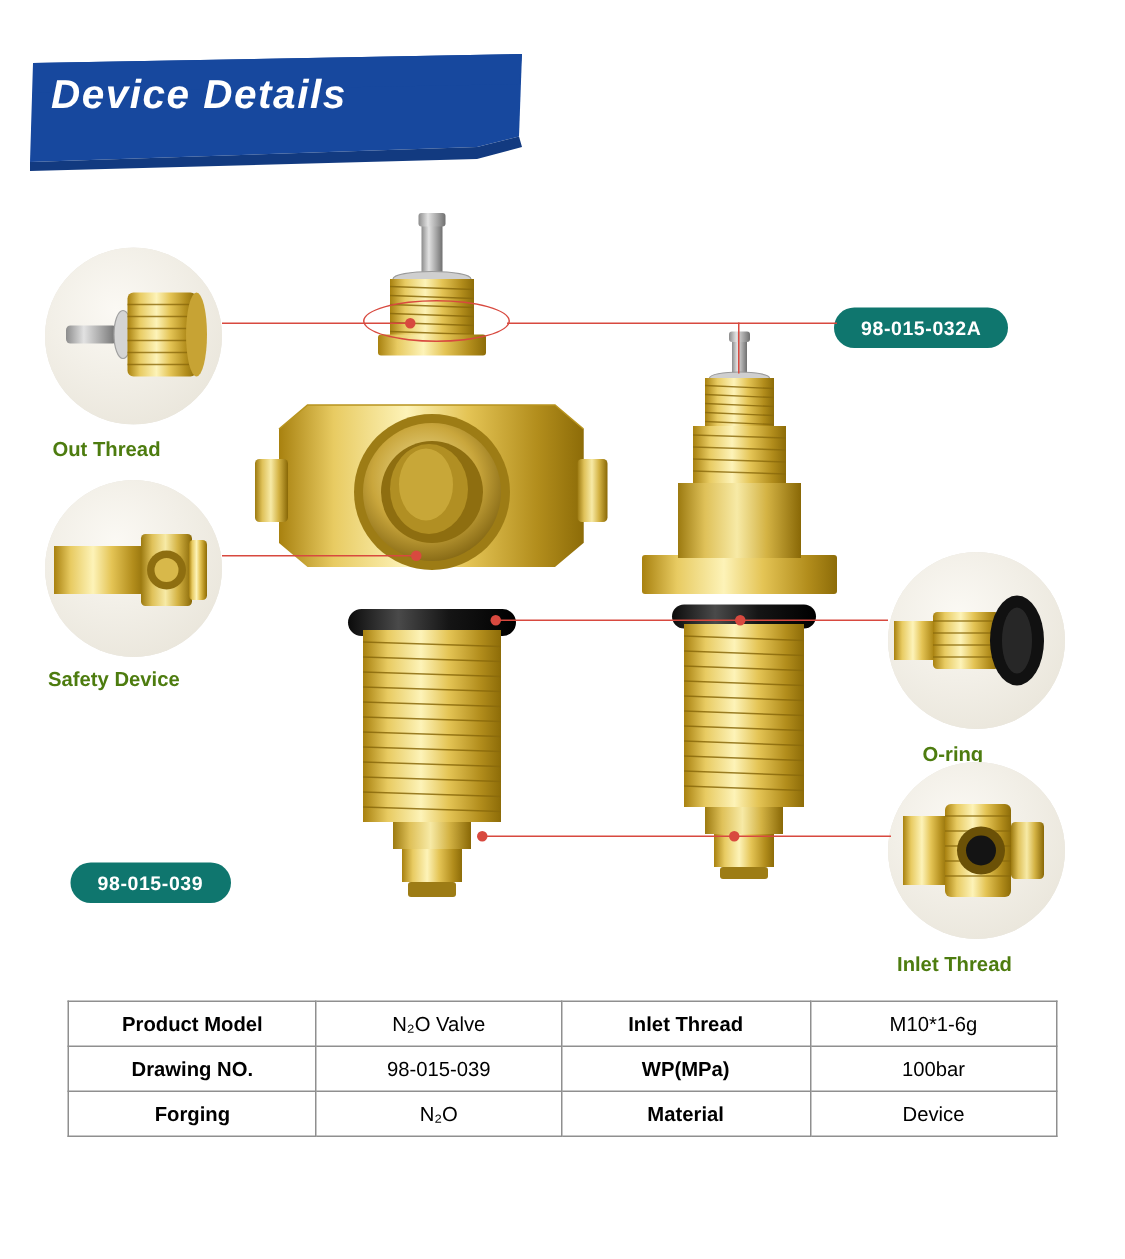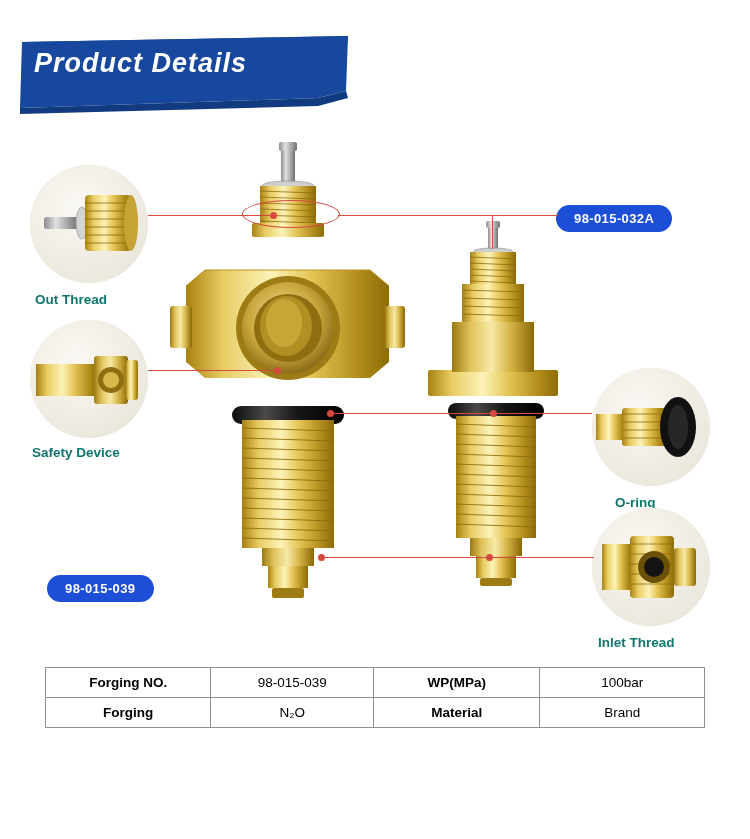--- a/index.html
+++ b/index.html
@@ -49,29 +49,29 @@
   .callout {
     position: absolute;
     border-radius: 50%;
     overflow: hidden;
     background: #f2efe8;
     box-shadow: inset 0 0 18px rgba(0,0,0,0.08);
   }
   .callout-label {
     position: absolute;
     font-size: 13.5px;
-    color: #0f766e;
+    color: #4d7c0f;
     font-weight: bold;
     white-space: nowrap;
   }
 
   
   .badge {
     position: absolute;
-    background: #1d4ed8;
+    background: #0f766e;
     color: #fff;
     border-radius: 14px;
     font-size: 13px;
     font-weight: bold;
     letter-spacing: 0.4px;
     padding: 6px 18px;
     white-space: nowrap;
     text-align: center;
   }
 
@@ -126,21 +126,21 @@
 </head>
 <body>
 
 <div class="banner-wrap">
   <svg class="banner-svg" width="420" height="78" viewBox="0 0 420 78">
     <path d="M4,6 L330,0 L328,55 L300,62 L2,72 Z" fill="#17489e"></path>
     <path d="M4,6 L330,0 L328,20 L4,26 Z" fill="#17489e"></path>
     <path d="M2,72 L300,62 L328,55 L330,62 L300,70 L2,78 Z" fill="#123a80"></path>
   </svg>
 </div>
-<div class="banner-title">Product Details</div>
+<div class="banner-title">Device Details</div>
 
 <div class="illustration">
 
   
   <svg width="750" height="530" viewBox="0 0 750 530">
     <defs>
       <linearGradient id="brassH" x1="0" y1="0" x2="1" y2="0">
         <stop offset="0%" stop-color="#a8810f"></stop>
         <stop offset="18%" stop-color="#e8cb62"></stop>
         <stop offset="42%" stop-color="#fdf3b8"></stop>
@@ -381,25 +381,31 @@
   <div class="dot" style="left:318px; top:434px;"></div>
   <div class="dot" style="left:486px; top:434px;"></div>
 
   
   <div class="leader" style="left:190px; top:437px; width:0px;"></div>
 </div>
 
 <table class="spec-table">
   <tbody>
     <tr>
-      <td class="key">Forging NO.</td>
+      <td class="key">Product Model</td>
+      <td class="val">N₂O Valve</td>
+      <td class="key">Inlet Thread</td>
+      <td class="val">M10*1-6g</td>
+    </tr>
+    <tr>
+      <td class="key">Drawing NO.</td>
       <td class="val">98-015-039</td>
       <td class="key">WP(MPa)</td>
       <td class="val">100bar</td>
     </tr>
     <tr>
       <td class="key">Forging</td>
       <td class="val">N₂O</td>
       <td class="key">Material</td>
-      <td class="val">Brand</td>
+      <td class="val">Device</td>
     </tr>
   </tbody>
 </table>
 
 </body></html>

